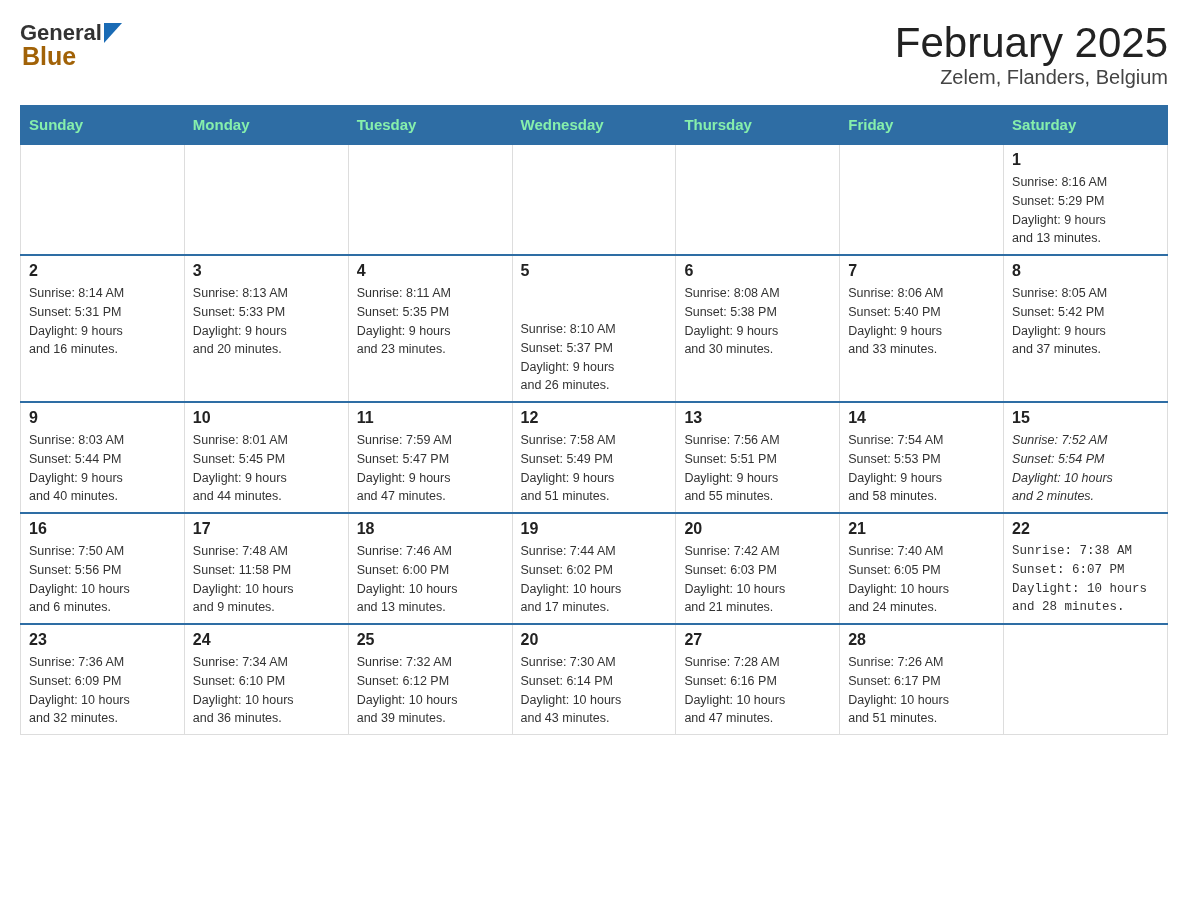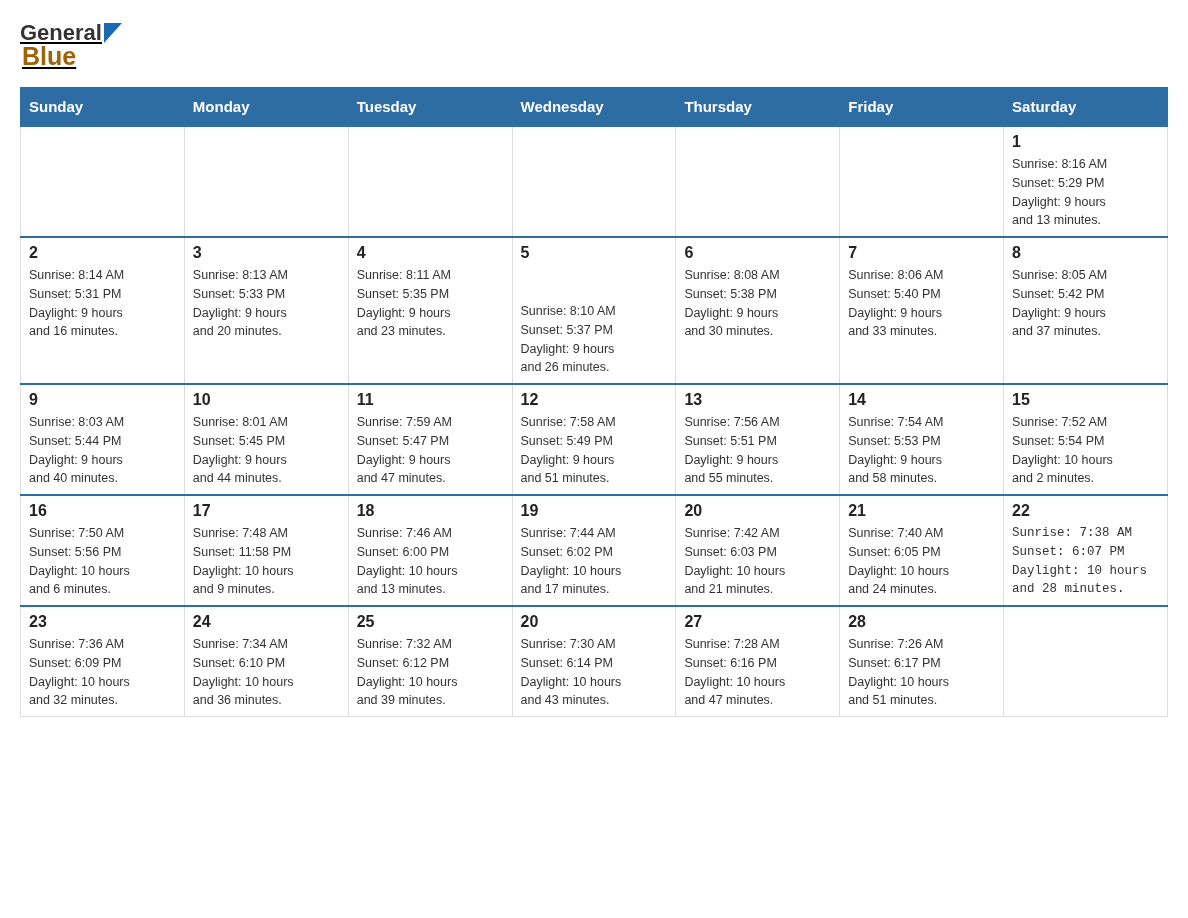--- a/index.html
+++ b/index.html
@@ -39,21 +39,21 @@
       font-size: 20px;
       font-weight: normal;
       color: #444;
     }
     .calendar {
       width: 100%;
       border-collapse: collapse;
     }
     .calendar thead tr th {
       background-color: #2e6da4;
-      color: #ffffff;
+      color: #86efac;
       font-size: 15px;
       font-weight: bold;
       padding: 10px 8px;
       text-align: left;
       border: 1px solid #2e6da4;
     }
     .calendar tbody tr td {
       border: 1px solid #ccc;
       vertical-align: top;
       padding: 6px 8px;
@@ -83,21 +83,20 @@
     .calendar tbody tr td {
       border-top: none;
       border-bottom: 1px solid #ddd;
       border-left: 1px solid #ddd;
       border-right: 1px solid #ddd;
     }
     .logo-wrapper {
       display: flex;
       flex-direction: column;
       align-items: flex-start;
-      text-decoration: underline;
     }
     .logo-line1 {
       display: flex;
       align-items: center;
     }
     .logo-line2 {
       display: flex;
       align-items: center;
       margin-top: -4px;
       margin-left: 2px;
@@ -111,20 +110,24 @@
     <div class="logo-line1">
       <span class="logo-text-general">General</span>
       <svg width="18" height="20" viewBox="0 0 18 20" style="margin-left:2px; vertical-align:middle;">
         <polygon points="0,0 18,0 0,20" fill="#1a6bb5"></polygon>
       </svg>
     </div>
     <div class="logo-line2">
       <span class="logo-blue">Blue</span>
     </div>
   </div>
+  <div class="title-area">
+    <h1>February 2025</h1>
+    <h2>Zelem, Flanders, Belgium</h2>
+  </div>
 </div>
 
 <table class="calendar">
   <thead>
     <tr>
     <th>Sunday</th>
         <th>Monday</th>
         <th>Tuesday</th>
         <th>Wednesday</th>
         <th>Thursday</th>
@@ -237,21 +240,21 @@
         </td>
         <td>
           <span class="day-number">14</span>
           <div class="day-info" style="white-space: pre-line;">Sunrise: 7:54 AM
 Sunset: 5:53 PM
 Daylight: 9 hours
 and 58 minutes.</div>
         </td>
         <td>
           <span class="day-number">15</span>
-          <div class="day-info" style="white-space: pre-line;">Sunrise: 7:52 AM
+          <div class="day-info" style="white-space: pre-line; font-style: italic;">Sunrise: 7:52 AM
 Sunset: 5:54 PM
 Daylight: 10 hours
 and 2 minutes.</div>
         </td>
       </tr>
       <tr>
         <td>
           <span class="day-number">16</span>
           <div class="day-info" style="white-space: pre-line;">Sunrise: 7:50 AM
 Sunset: 5:56 PM

